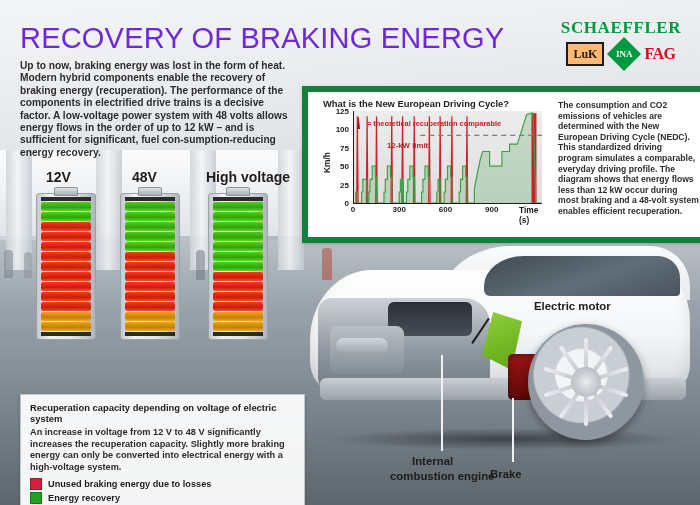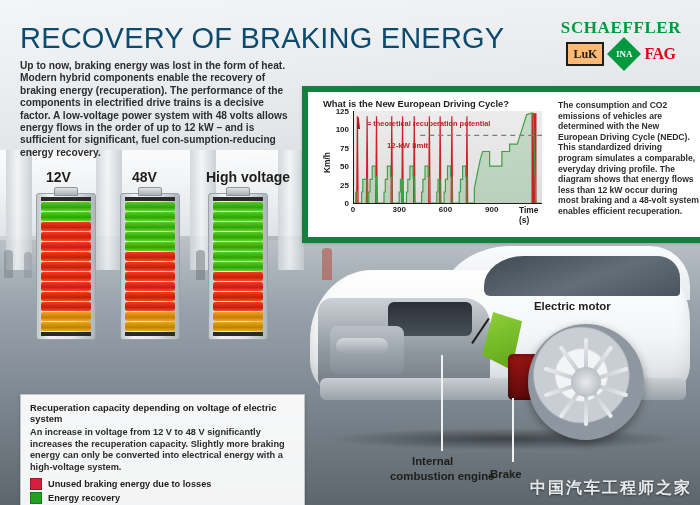--- a/index.html
+++ b/index.html
@@ -18,21 +18,21 @@
   .bg-hall{position:absolute;left:0;top:150px;width:700px;height:110px;
     background:linear-gradient(180deg,rgba(255,255,255,.85),rgba(226,231,236,.35));}
   .pillar{position:absolute;top:150px;width:26px;height:120px;
     background:linear-gradient(90deg,#cdd3d8,#f2f4f6 45%,#c3cad0);opacity:.85;}
   .wallstripe{position:absolute;left:0;top:236px;width:700px;height:5px;
     background:linear-gradient(90deg,rgba(150,160,170,.25),rgba(120,132,142,.5),rgba(150,160,170,.2));}
   .figure{position:absolute;border-radius:4px 4px 0 0;opacity:.55;}
 
   
   .title{position:absolute;left:20px;top:22px;font-size:29px;letter-spacing:.2px;
-    color:#0c4a6e;font-weight:400;white-space:nowrap;}
+    color:#6d28d9;font-weight:400;white-space:nowrap;}
   .intro{position:absolute;left:20px;top:60px;width:276px;font-size:10.2px;
     line-height:12.4px;color:#2d2d2d;font-weight:600;}
 
   
   .brandbox{position:absolute;right:9px;top:18px;width:140px;height:60px;text-align:center;}
   .brand-word{font-size:17px;font-weight:bold;color:#00993f;letter-spacing:.6px;
     font-family:"Liberation Serif",serif;}
   .brand-logos{display:flex;gap:8px;justify-content:center;align-items:center;margin-top:4px;}
   .logo-luk{width:34px;height:20px;background:#fdba74;border:2px solid #1d1d1b;
     display:flex;align-items:center;justify-content:center;font-size:12px;font-weight:bold;
@@ -209,21 +209,21 @@
               <path d="M84.84098360655739 92 L85.54098360655739 5.152000000000001 L86.74098360655738 5.152000000000001 L87.44098360655738 92 Z" fill="#cc2027"></path>
               <path d="M96.55245901639344 92 L97.25245901639344 5.152000000000001 L98.45245901639343 5.152000000000001 L99.15245901639344 92 Z" fill="#cc2027"></path>
               <path d="M111.65409836065574 92 L112.35409836065574 5.152000000000001 L113.55409836065573 5.152000000000001 L114.25409836065573 92 Z" fill="#cc2027"></path>
               <path d="M178.68688524590164 92 L179.38688524590165 5.152000000000001 L180.58688524590164 5.152000000000001 L181.28688524590166 92 Z" fill="#cc2027"></path>
               <rect x="177.48688524590165" y="2.2079999999999984" width="5" height="89.792" fill="#cc2027"></rect>
               <path d="M0.0 92.0 L1.7 92.0 L1.7 81.0 L3.4 81.0 L3.4 92.0 L7.6 92.0 L7.6 81.0 L8.8 81.0 L8.8 68.4 L13.1 68.4 L13.1 92.0 L14.8 92.0 L14.8 81.0 L16.0 81.0 L16.0 68.4 L18.2 68.4 L18.2 55.2 L21.3 55.2 L21.3 66.2 L22.5 66.2 L22.5 92.0 L30.0 92.0 L30.0 81.0 L31.3 81.0 L31.3 68.4 L33.4 68.4 L33.4 55.2 L36.5 55.2 L36.5 66.2 L37.8 66.2 L37.8 92.0 L45.2 92.0 L45.2 81.0 L46.4 81.0 L46.4 68.4 L48.5 68.4 L48.5 92.0 L52.5 92.0 L52.5 81.0 L53.8 81.0 L53.8 68.4 L55.9 68.4 L55.9 55.2 L59.0 55.2 L59.0 66.2 L60.3 66.2 L60.3 92.0 L67.6 92.0 L67.6 81.0 L68.9 81.0 L68.9 68.4 L71.0 68.4 L71.0 55.2 L74.1 55.2 L74.1 66.2 L75.4 66.2 L75.4 92.0 L82.8 92.0 L82.8 81.0 L84.0 81.0 L84.0 68.4 L86.1 68.4 L86.1 92.0 L90.1 92.0 L90.1 81.0 L91.4 81.0 L91.4 68.4 L93.5 68.4 L93.5 55.2 L96.6 55.2 L96.6 66.2 L97.9 66.2 L97.9 92.0 L105.2 92.0 L105.2 81.0 L106.5 81.0 L106.5 68.4 L108.6 68.4 L108.6 55.2 L111.7 55.2 L111.7 66.2 L113.0 66.2 L113.0 92.0 L120.4 92.0 L120.4 77.3 L123.3 62.6 L126.4 47.8 L128.7 40.5 L135.6 40.5 L135.6 55.2 L141.8 55.2 L147.9 55.2 L147.9 40.5 L155.6 40.5 L155.6 33.1 L163.3 33.1 L168.0 18.4 L172.6 3.7 L177.2 2.2 L179.1 2.2 L180.6 47.8 L181.8 92.0 L186.5 92.0" fill="none" stroke="#3fa143" stroke-width="1.2"></path>
               <line x1="66.26229508196721" x2="188" y1="24.287999999999997" y2="24.287999999999997" stroke="#7d7d7d" stroke-width="1.3" stroke-dasharray="5 4"></line>
             </svg>
         </div>
         <div class="leg-spike"></div>
-        <div class="leg-note">= theoretical recuperation potential</div>
+        <div class="leg-note">= theoretical recuperation comparable</div>
         <div class="kw-lab">12-kW limit</div>
         <div class="xticks" id="xticks">
             <div class="xtick" style="left: 0px;">0</div>
             <div class="xtick" style="left: 46.2295px;">300</div>
             <div class="xtick" style="left: 92.459px;">600</div>
             <div class="xtick" style="left: 138.689px;">900</div>
           </div>
         <div class="xlab">Time (s)</div>
       </div>
     </div>
@@ -350,16 +350,15 @@
           <div class="leg-txt">Unused braking energy due to losses</div>
         </div>
         <div class="leg-row">
           <div class="sw" style="background: rgb(34, 161, 30);"></div>
           <div class="leg-txt">Energy recovery</div>
         </div>
       </div>
   </div>
 
   <div class="wm">
-    <div class="wm-cn">中国汽车工程师之家</div>
   </div>
 
 </div>
 
 </body></html>

